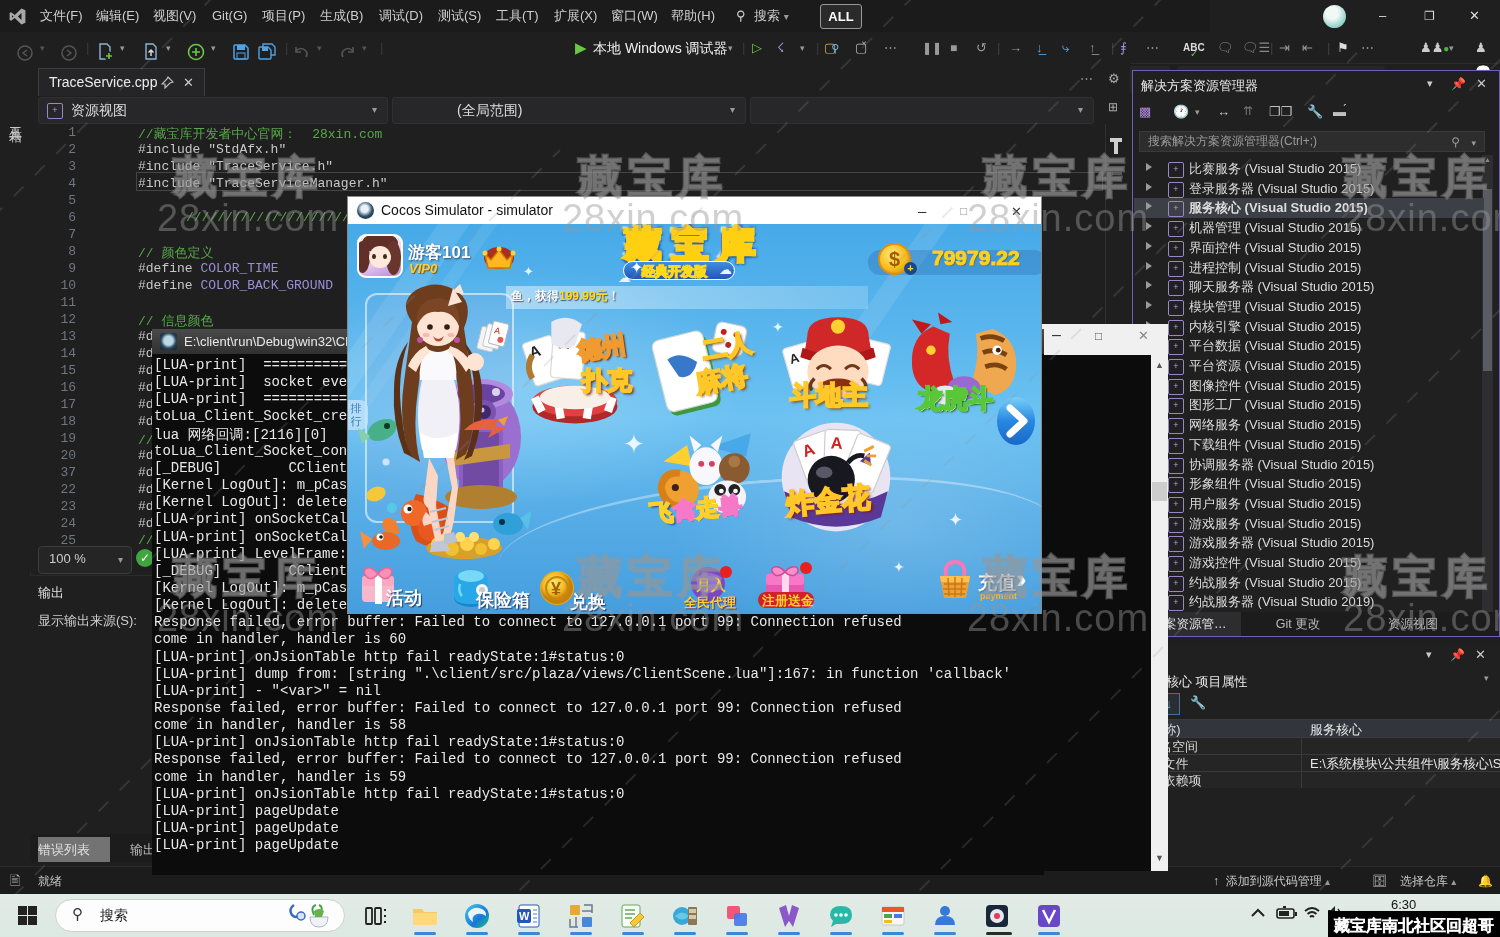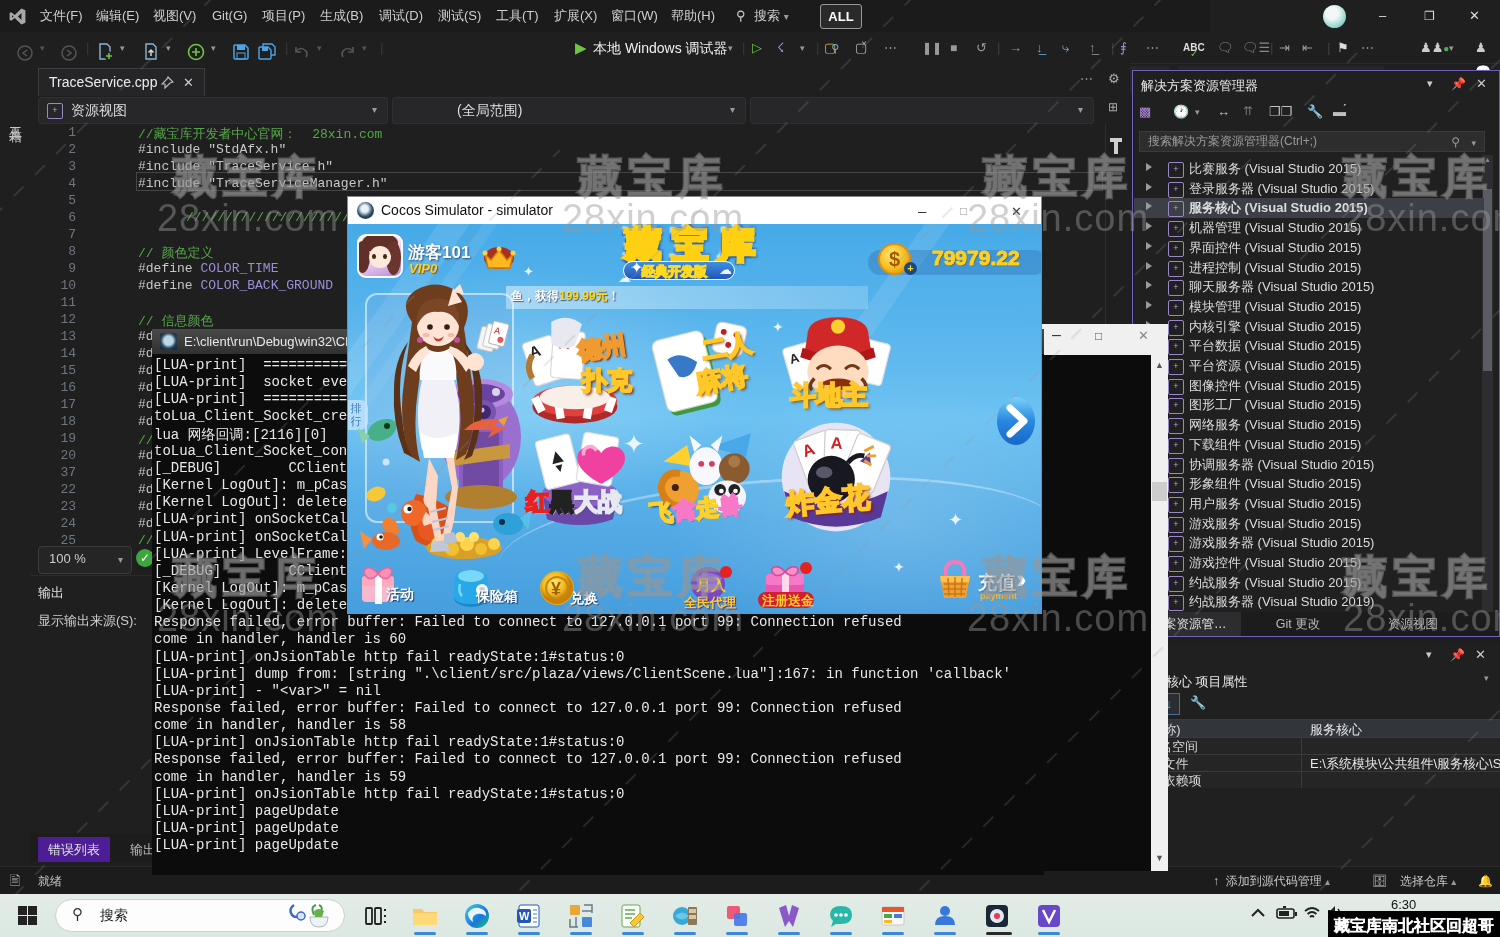--- a/index.html
+++ b/index.html
@@ -40,21 +40,21 @@
 #conAtitle{position:absolute;left:0;top:0;width:892px;height:25px;background:linear-gradient(180deg,#4a4a4a,#303030);color:#e8e8e8;font-size:13px;line-height:25px;}
 .conline{position:absolute;left:2px;white-space:pre;font:14px "Liberation Mono",monospace;color:#e8e8e8;}
 
 #game{position:absolute;left:347px;top:196px;width:695px;height:418px;z-index:10;border:1px solid #8a8a8a;box-sizing:border-box;}
 #gtitle{position:absolute;left:0;top:0;width:693px;height:27px;background:#fff;color:#111;font-size:14px;line-height:27px;}
 #gbody{position:absolute;left:0;top:27px;width:693px;height:389px;background:linear-gradient(180deg,#46aae8 0%,#58b4ec 25%,#6cc2f2 50%,#55ace6 75%,#469ede 100%);overflow:hidden;}
 .spark{position:absolute;color:rgba(255,255,255,0.85);}
 .gicon{position:absolute;width:112px;height:100px;}
 .gicon > svg{transform:scale(1.18);transform-origin:50% 55%;}
 .glabel{position:absolute;font-weight:bold;white-space:nowrap;-webkit-text-stroke:2px currentColor;}
-.btnlabel{position:absolute;font-weight:bold;color:#fff;font-size:14px;text-shadow:1px 1px 1px rgba(30,50,90,0.9);white-space:nowrap;text-align:right;}
+.btnlabel{position:absolute;font-weight:bold;color:#fff;font-size:18px;text-shadow:1px 1px 1px rgba(30,50,90,0.9);white-space:nowrap;text-align:right;}
 
 .wm{position:absolute;z-index:20;color:rgba(150,150,150,0.45);text-align:center;line-height:1.0;pointer-events:none;}
 .wm .l1{font-size:44px;font-weight:bold;letter-spacing:6px;-webkit-text-stroke:2.5px currentColor;}
 .wm .l2{font-size:38px;letter-spacing:1px;}
 
 #taskbar{position:absolute;left:0;top:894px;width:1500px;height:43px;background:linear-gradient(180deg,#e3ece6,#dce8e2);z-index:30;}
 #blackwm{position:absolute;left:1328px;top:911px;width:172px;height:26px;background:#000;color:#fff;font-size:16px;-webkit-text-stroke:1px #fff;line-height:29px;text-align:center;z-index:31;white-space:nowrap;}
 .ticon{position:absolute;top:9px;width:26px;height:26px;border-radius:4px;}
 .tbar{position:absolute;top:38px;width:22px;height:3px;background:#3c88d8;border-radius:2px;}
 </style>
@@ -252,21 +252,21 @@
 <div class="abs" style="left:4px;top:14px;width:12px;height:4px;background:#cfcfcf"></div>
 <div class="abs" style="left:8px;top:18px;width:4px;height:12px;background:#cfcfcf"></div>
 <div class="abs" style="left:6px;top:48px;width:10px;height:3px;background:#555"></div>
 </div>
 <div id="zoomctl"><span style="margin-left:10px">100 %</span><span class="chev" style="position:absolute;right:8px;top:1px;font-size:10px">▾</span></div>
 <div class="abs" style="left:136px;top:549px;width:18px;height:18px;border-radius:50%;background:#3fa63f;color:#fff;font-size:12px;text-align:center;line-height:18px;z-index:2">✓</div>
 <div id="outputpanel">
 <div style="position:absolute;left:8px;top:8px;font-size:13px;color:#e0e0e0">输出</div>
 <div style="position:absolute;left:8px;top:36px;font-size:13px;color:#cfcfcf">显示输出来源(S):</div>
 <div style="position:absolute;left:0px;top:258px;width:1100px;height:28px;background:#1c1c1d">
-<div style="position:absolute;left:8px;top:3px;width:72px;height:25px;background:#4c1d95;color:#e0e0e0;font-size:13px;text-align:center;line-height:25px">错误列表</div>
+<div style="position:absolute;left:8px;top:3px;width:72px;height:25px;background:#737373;color:#e0e0e0;font-size:13px;text-align:left;line-height:25px">错误列表</div>
 <div style="position:absolute;left:88px;top:3px;width:50px;height:25px;color:#bbb;font-size:13px;text-align:center;line-height:25px">输出</div>
 </div>
 </div>
 <div id="solution">
 <div style="position:absolute;left:8px;top:6px;font-size:13px;color:#e8e8e8">解决方案资源管理器</div>
 <span style="position:absolute;left:294px;top:6px;color:#ccc;font-size:11px">▾</span>
 <span style="position:absolute;left:318px;top:6px;color:#ccc;font-size:12px">📌</span>
 <span style="position:absolute;left:343px;top:5px;color:#ccc;font-size:13px">✕</span>
 <span style="position:absolute;left:6px;top:33px;color:#b28ae0;font-size:13px">▩</span>
 <span style="position:absolute;left:40px;top:33px;color:#c0c0c0;font-size:13px">🕐</span>
@@ -650,37 +650,35 @@
 <path d="M26 32 Q56 44 86 32 L88 40 Q56 52 24 40 Z" fill="#b01818"></path>
 <circle cx="56" cy="14" r="6" fill="#ffd030"></circle>
 <ellipse cx="56" cy="52" rx="26" ry="22" fill="#ffdcc0"></ellipse>
 <path d="M38 50 Q44 44 50 50" stroke="#703818" stroke-width="2.5" fill="none"></path>
 <path d="M62 50 Q68 44 74 50" stroke="#703818" stroke-width="2.5" fill="none"></path>
 <path d="M42 62 Q56 74 70 62 Q66 58 56 58 Q46 58 42 62Z" fill="#8a3010"></path>
 <path d="M36 58 Q30 64 34 68 M76 58 Q82 64 78 68" stroke="#703818" stroke-width="3" fill="none"></path>
 </svg>
 <span class="glabel" style="left:8px;top:58px;font-size:26px;color:#ffc828;text-shadow:1px 1px 0 #a85c10,2px 2px 3px #70400a">斗地主</span>
 </div>
-
-<div class="gicon" style="left:176px;top:206px">
+<div class="gicon" style="left:560px;top:96px">
 <svg width="112" height="100" viewBox="0 0 112 100">
-<path d="M24 62 L88 62 L84 84 Q56 94 28 84 Z" fill="#6a48a8"></path>
-<ellipse cx="56" cy="62" rx="32" ry="12" fill="#8a62c8"></ellipse>
-<g transform="rotate(-14 38 34)">
-              <rect x="22" y="14" width="30" height="42" rx="3" fill="#fff" stroke="#ddd"></rect>
-              <path d="M37 26 L42 36 L32 36 Z M34 38 L40 38 L37 44 Z" fill="#222"></path>
-            </g>
-<g transform="rotate(10 70 32)">
-              <rect x="56" y="12" width="30" height="42" rx="3" fill="#fff" stroke="#ddd"></rect>
-            </g>
-<path d="M74 28 C68 18 52 22 54 34 C55 42 66 50 74 54 C82 50 93 42 94 34 C96 22 80 18 74 28Z" fill="#f040a0"></path>
-<path d="M70 26 C66 20 58 22 59 30" stroke="#ffa8d0" stroke-width="3" fill="none"></path>
+<path d="M30 14 Q10 22 12 48 Q14 66 30 70 L48 62 Q40 40 44 20 Z" fill="#d42828"></path>
+<path d="M20 20 L12 8 L28 12 Z M36 12 L34 2 L46 10 Z" fill="#c01818"></path>
+<circle cx="28" cy="34" r="4" fill="#ffd030"></circle>
+<path d="M80 16 Q102 24 100 50 Q98 68 82 72 L62 62 Q70 40 66 20 Z" fill="#f0a850"></path>
+<path d="M70 24 Q80 20 90 26 M72 36 Q82 32 92 38 M74 48 Q84 44 92 50" stroke="#7a4210" stroke-width="4" fill="none"></path>
+<circle cx="84" cy="34" r="4" fill="#fff"></circle>
+            <circle cx="85" cy="34" r="2" fill="#402010"></circle>
+<ellipse cx="56" cy="66" rx="14" ry="10" fill="#9a68d0"></ellipse>
+<ellipse cx="40" cy="72" rx="12" ry="8" fill="#e8e8f4"></ellipse>
 </svg>
-<span class="glabel" style="left:2px;top:56px;font-size:24px"><span style="color:#e82020;text-shadow:1px 1px 0 #fff">红</span><span style="color:#222;text-shadow:1px 1px 0 #fff">黑</span><span style="color:#e8e8f0;text-shadow:1px 1px 2px #404060">大战</span></span>
-</div>
+<span class="glabel" style="left:10px;top:62px;font-size:25px;color:#58c838;text-shadow:1px 1px 0 #fff,2px 2px 2px #206010">龙虎斗</span>
+</div>
+
 <div class="gicon" style="left:302px;top:212px">
 <svg width="112" height="100" viewBox="0 0 112 100">
 <path d="M60 18 L94 6 L90 26 Z" fill="#48a8e8"></path>
 <path d="M20 30 L40 16 L44 34 Z" fill="#ffd030"></path>
 <circle cx="34" cy="54" r="16" fill="#f0a030"></circle>
 <path d="M34 40 Q20 38 18 52 Q20 66 34 68" stroke="#d88018" stroke-width="6" fill="none"></path>
 <circle cx="30" cy="52" r="3" fill="#402010"></circle>
 <ellipse cx="56" cy="34" rx="14" ry="16" fill="#f8f8fc"></ellipse>
 <path d="M46 22 L42 8 L52 16 Z M66 22 L70 8 L60 16 Z" fill="#f8f8fc"></path>
 <circle cx="52" cy="32" r="2.5" fill="#d04060"></circle>

